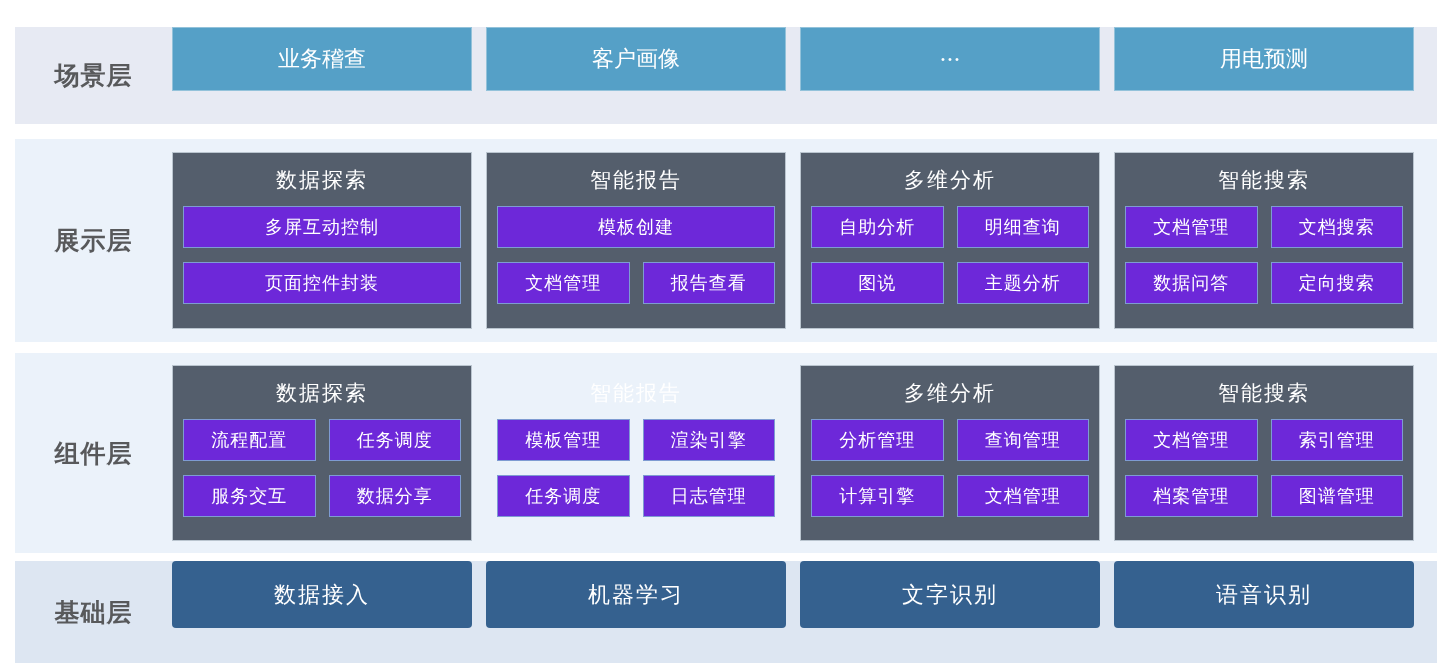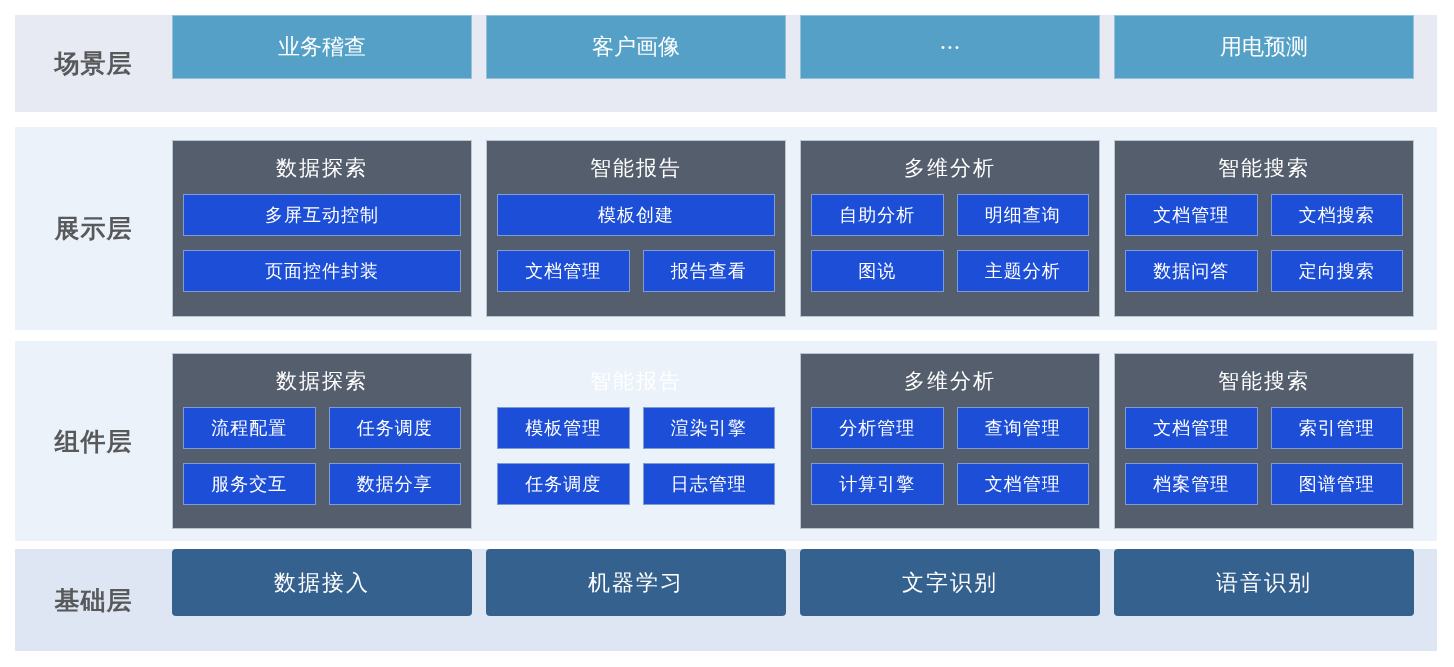--- a/index.html
+++ b/index.html
@@ -1,20 +1,20 @@
 <!DOCTYPE html>
 <html><head>
 <meta charset="utf-8">
 <style>
   html,body { margin:0; padding:0; background:#ffffff; }
   body {
     width:1454px; height:667px; position:relative; overflow:hidden;
     font-family:"Liberation Sans", sans-serif;
   }
-  .page { position:absolute; inset:0; }
+  .page { position:absolute; inset:0;margin-top:12px; }
 
   .layer-row {
     position:absolute; left:15px; width:1422px;
     display:flex; box-sizing:border-box;
   }
   .row-scene        { top:15px;  height:97px;  background:#e7eaf3; }
   .row-presentation { top:127px; height:203px; background:#ebf2fa; }
   .row-component    { top:341px; height:200px; background:#ebf2fa; }
   .row-foundation   { top:549px; height:102px; background:#dde6f2; }
 
@@ -42,21 +42,21 @@
   }
   .row-component .card { margin:12px 0; }
   .card.ghost { background:transparent; border-color:transparent; }
   .card-title {
     height:53px; display:flex; align-items:center; justify-content:center;
     color:#ffffff; font-size:21px; font-family:"DejaVu Serif", serif;
     letter-spacing:2px; flex:0 0 auto;
   }
   .item-row { display:flex; gap:13px; margin-bottom:14px; flex:0 0 auto; }
   .item {
-    flex:1; height:42px; background:#1d4ed8; border:1px solid #7e9bd2;
+    flex:1; height:42px; background:#6d28d9; border:1px solid #7e9bd2;
     color:#ffffff; display:flex; align-items:center; justify-content:center;
     font-size:18px; font-family:Liberation Sans, sans-serif; box-sizing:border-box;
     letter-spacing:1px;
   }
 
   
   .fnd-btn {
     flex:1; height:67px; background:#35618f; border-radius:4px;
     color:#ffffff; display:flex; align-items:center; justify-content:center;
     font-size:22px; font-family:"DejaVu Serif", serif; letter-spacing:2px;

